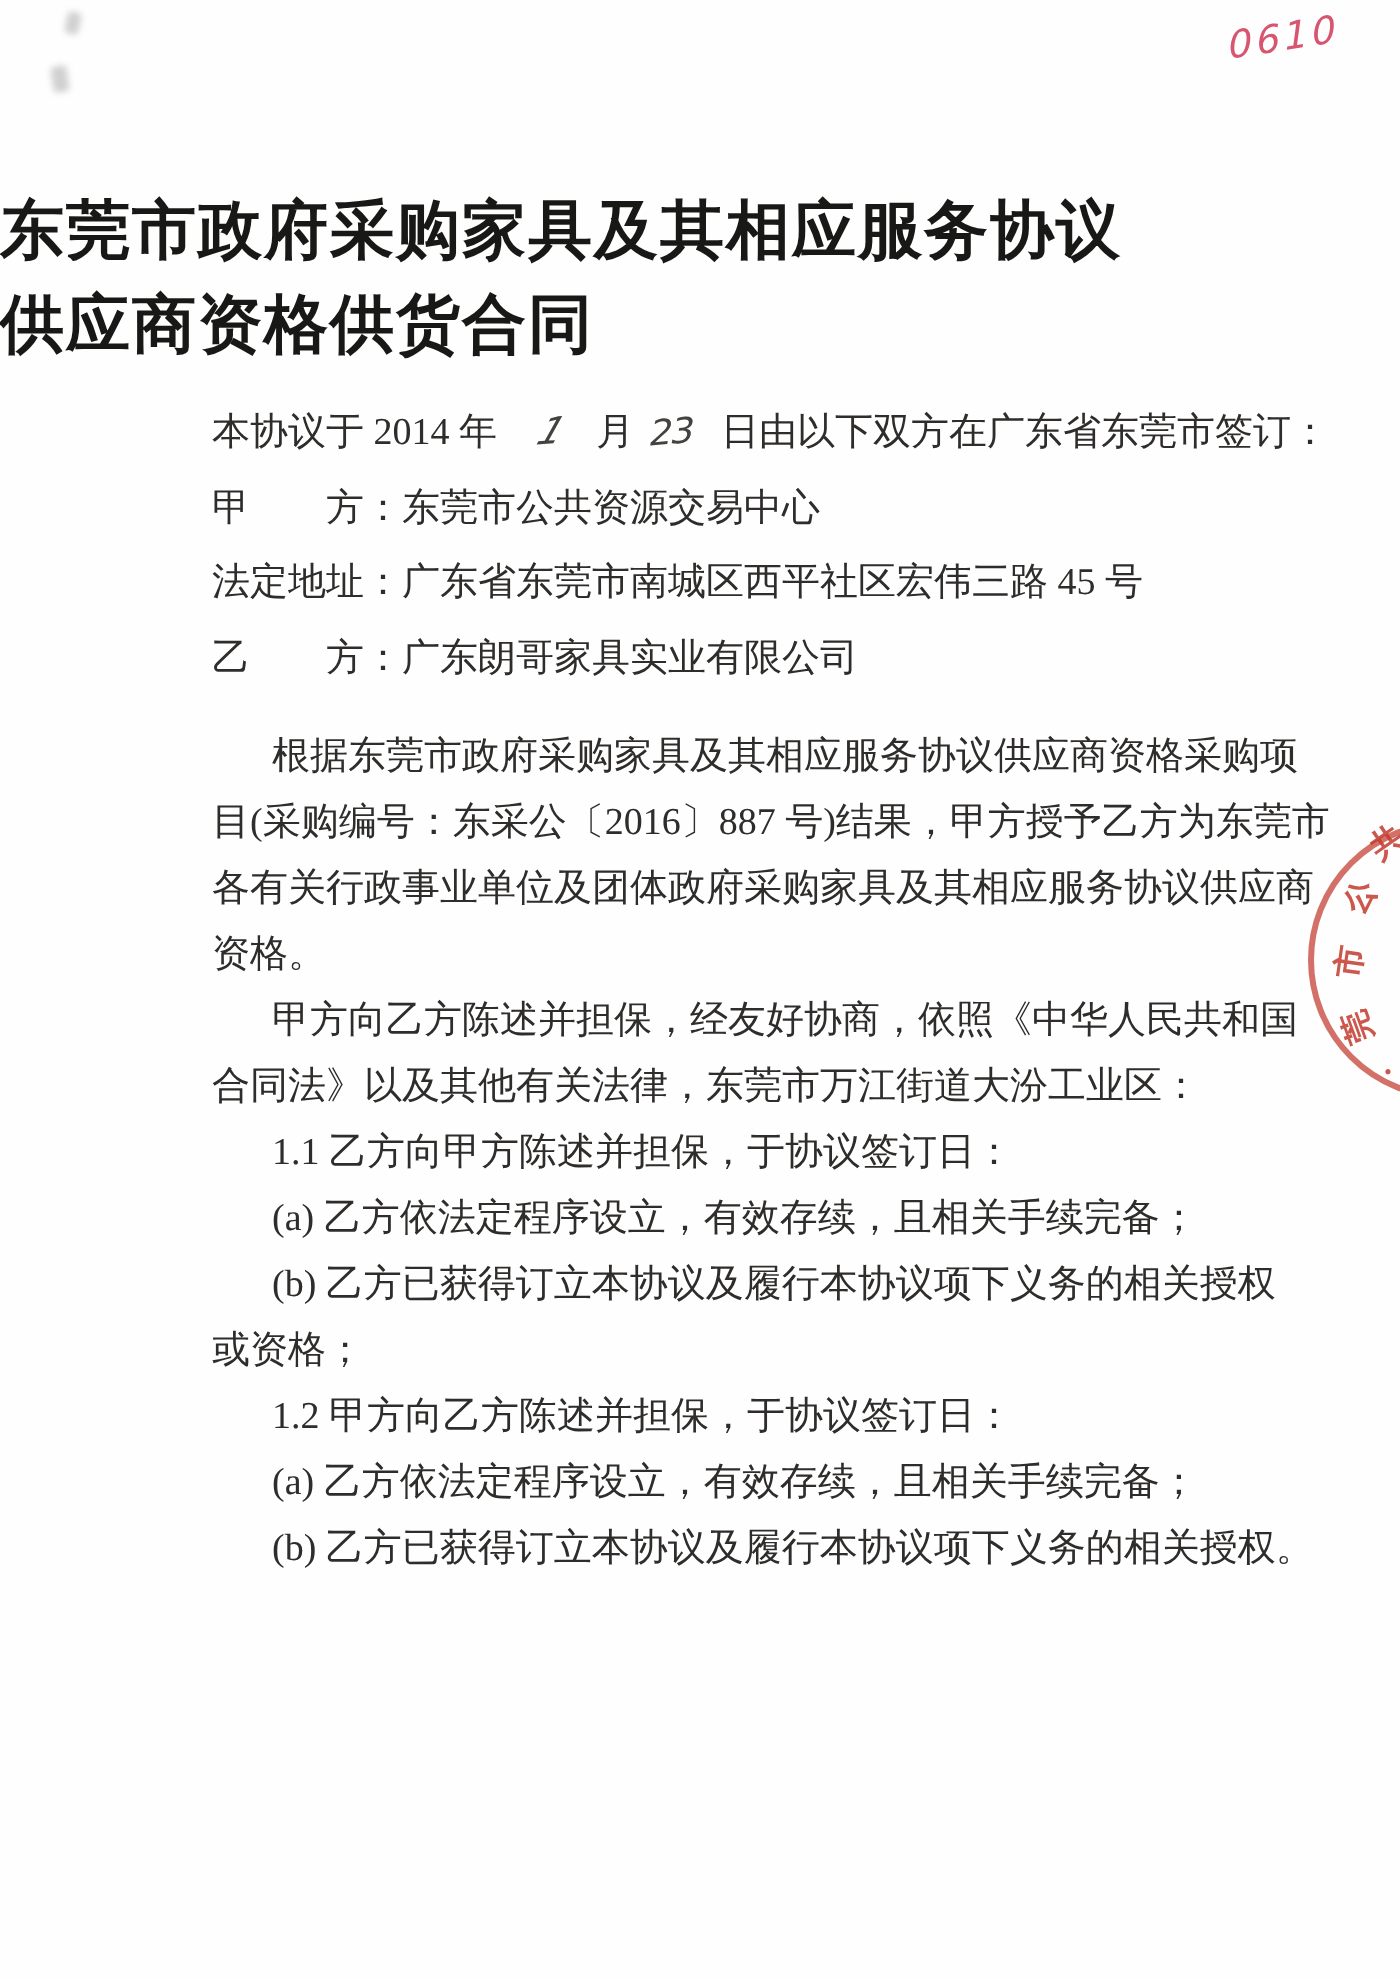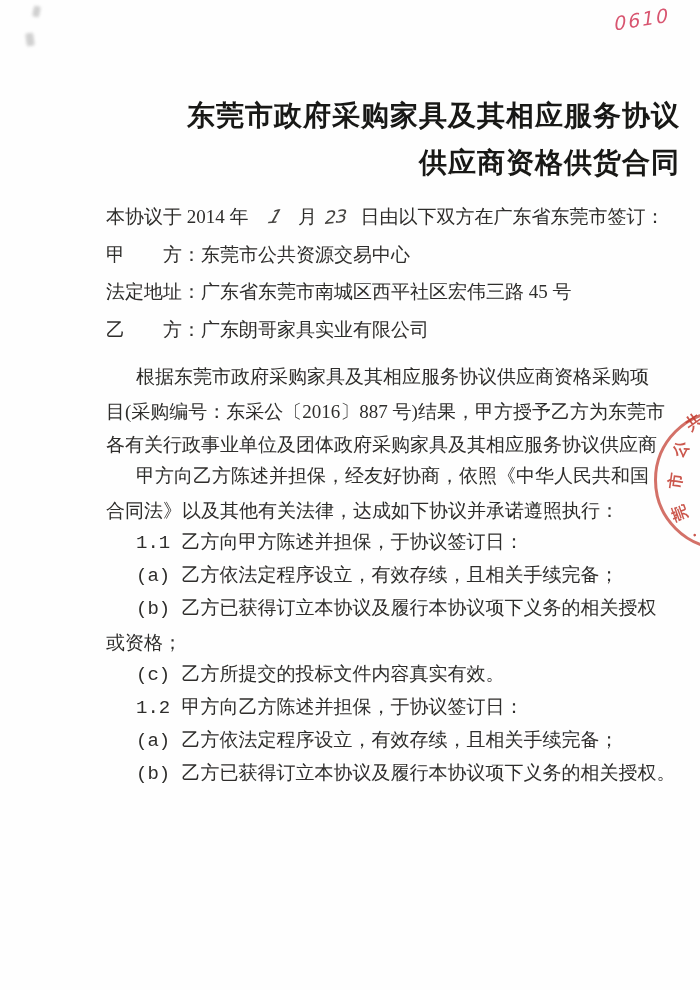--- a/index.html
+++ b/index.html
@@ -15,30 +15,30 @@
   .mark2 { left:26px; top:33px; width:8px;  height:13px; transform:rotate(-8deg); }
   
   .annotation {
     position:absolute; top:8px; right:30px;
     font-family:"DejaVu Sans",sans-serif; font-style:italic;
     font-size:19px; letter-spacing:2px;
     transform:rotate(-9deg) skewX(-6deg);
   }
   
   .title {
-    margin:92px 20px 0 0; text-align:right;
-    font-size:28px; font-weight:700; line-height:47px;
+    margin:92px 20px 0 0; text-align:left;
+    font-size:32px; font-weight:700; line-height:47px;
     letter-spacing:1px; color:#181816;
   }
   
   .content { margin:0 80px 0 106px; font-size:19px; }
   .intro-block { margin-top:12px; line-height:37.5px; }
   .main-block  { margin-top:14px; line-height:33px; }
   .line { white-space:nowrap; }
-  .indent { padding-left:30px;font-family:Liberation Mono, monospace; }
+  .indent { padding-left:30px; }
   
   .hand {
     display:inline-block; font-family:"DejaVu Sans",sans-serif;
     color:#44423f; font-size:19px;
   }
   .hand-month { transform:skewX(-32deg) rotate(-4deg); margin:0 12px 0 16px; }
   .hand-day   { transform:skewX(-16deg) rotate(-5deg); margin:0 10px 0 3px; font-size:18px; letter-spacing:-1px; }
   
   .stamp-circle {
     position:absolute; top:410px; right:-94px;
@@ -84,27 +84,27 @@
       </div>
       <div class="line">
         <span>乙　　方：</span><span>广东朗哥家具实业有限公司</span>
       </div>
     </div>
 
     <div class="main-block">
         <div class="line indent">根据东莞市政府采购家具及其相应服务协议供应商资格采购项</div>
         <div class="line">目(采购编号：东采公〔2016〕887 号)结果，甲方授予乙方为东莞市</div>
         <div class="line">各有关行政事业单位及团体政府采购家具及其相应服务协议供应商</div>
+        <div class="line">资格。</div>
         <div class="line indent">甲方向乙方陈述并担保，经友好协商，依照《中华人民共和国</div>
-        <div class="line">合同法》以及其他有关法律，达成如下协议并承诺遵照执行：</div>
+        <div class="line">合同法》以及其他有关法律，东莞市万江街道大汾工业区：</div>
         <div class="line indent">1.1 乙方向甲方陈述并担保，于协议签订日：</div>
         <div class="line indent">(a) 乙方依法定程序设立，有效存续，且相关手续完备；</div>
         <div class="line indent">(b) 乙方已获得订立本协议及履行本协议项下义务的相关授权</div>
         <div class="line">或资格；</div>
-        <div class="line indent">(c) 乙方所提交的投标文件内容真实有效。</div>
         <div class="line indent">1.2 甲方向乙方陈述并担保，于协议签订日：</div>
         <div class="line indent">(a) 乙方依法定程序设立，有效存续，且相关手续完备；</div>
         <div class="line indent">(b) 乙方已获得订立本协议及履行本协议项下义务的相关授权。</div>
       </div>
 
   </div>
 
   <div class="stamp-circle">
       <span class="stamp-char" style="left: 28px; top: 0px; transform: rotate(-35deg);">共</span>
       <span class="stamp-char" style="left: 15px; top: 27px; transform: rotate(-55deg);">公</span>

